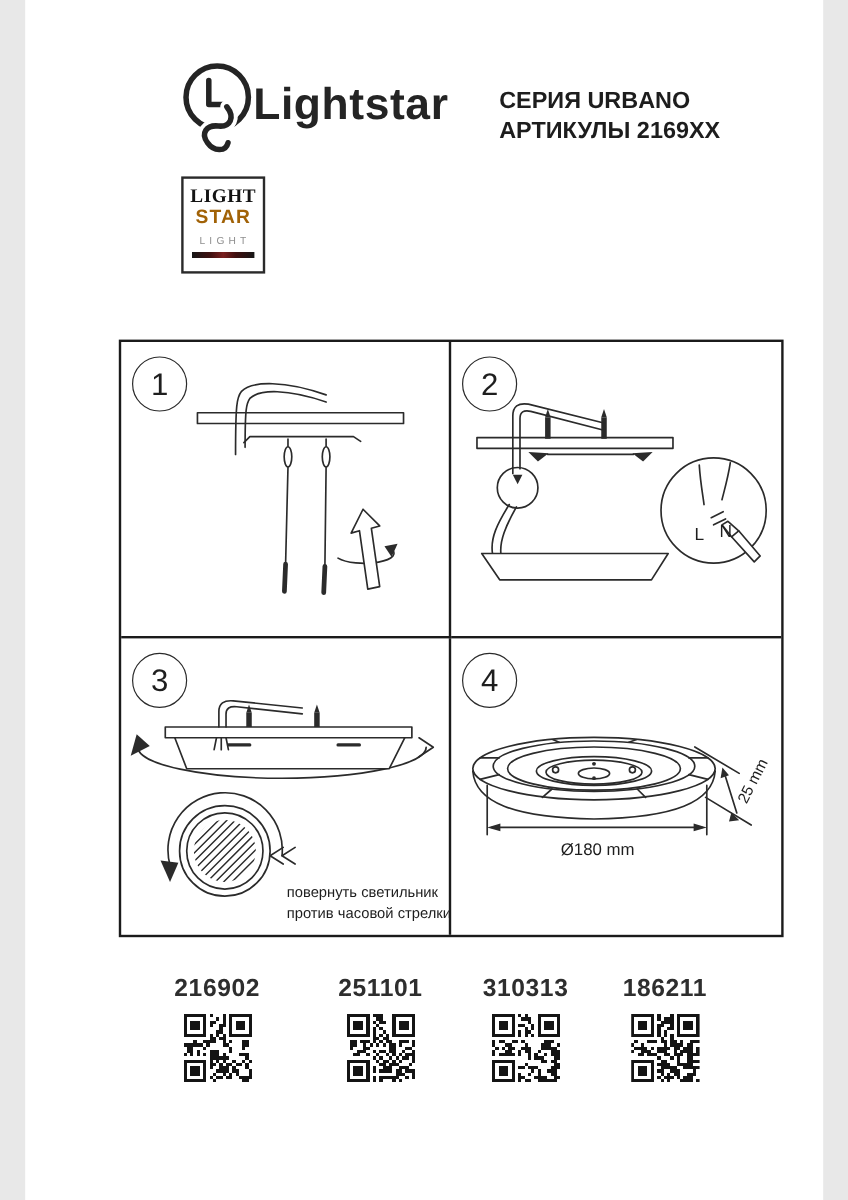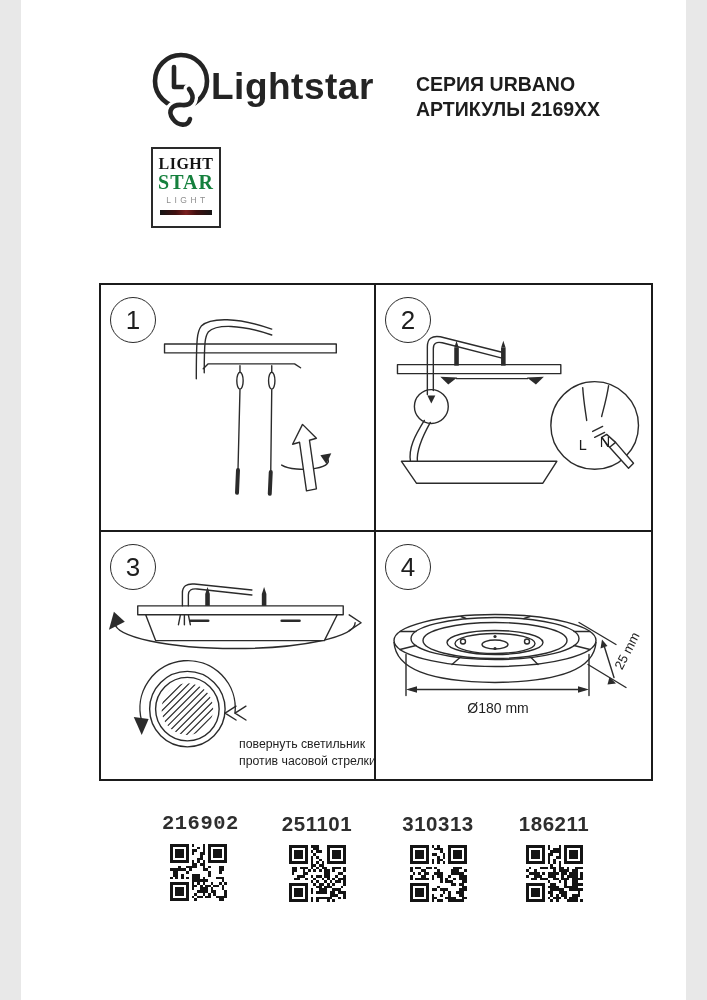--- a/index.html
+++ b/index.html
@@ -13,21 +13,21 @@
   
   .brand-text{left:190px;top:66px;font-size:37px;font-weight:700;letter-spacing:.5px;color:#242424;}
   .series-block{left:395px;top:72px;width:192px;text-align:left;font-weight:700;font-size:19.5px;line-height:25px;color:#1d1d1d;}
   .title-block{left:247px;top:156px;width:350px;font-weight:700;font-size:21.5px;line-height:28px;color:#1b1b1b;}
   .title-block .l1{word-spacing:9px;}
   .title-block .l2{word-spacing:1px;letter-spacing:.2px;}
 
   
   .group-box{left:130px;top:147px;width:70px;height:81px;border:2px solid #2a2a2a;text-align:center;box-sizing:border-box;padding-top:7px;}
   .group-box .g1{font-family:"Liberation Serif","DejaVu Serif",serif;font-weight:700;font-size:16px;letter-spacing:.5px;line-height:16px;color:#141414;}
-  .group-box .g2{font-family:Liberation Serif, serif;font-weight:700;font-size:20px;letter-spacing:1px;line-height:20px;color:#15803d;}
+  .group-box .g2{font-family:Liberation Sans, sans-serif;font-weight:700;font-size:16px;letter-spacing:1px;line-height:20px;color:#a16207;}
   .group-box .g3{font-size:8.5px;letter-spacing:3.5px;color:#8f8f8f;margin-top:3px;text-indent:3px;}
   .group-box .bar{width:52px;height:5px;margin:5px auto 0;background:linear-gradient(90deg,#161616 0%,#401010 30%,#7a1f1f 50%,#401010 70%,#161616 100%);}
 
   
   .grid{left:78px;top:283px;width:554px;height:498px;border:2px solid #1b1b1b;box-sizing:border-box;display:grid;grid-template-columns:1fr 1fr;grid-template-rows:1fr 1fr;}
   .cell{position:relative;box-sizing:border-box;}
   .cell.br{border-right:2px solid #1b1b1b;}
   .cell.bb{border-bottom:2px solid #1b1b1b;}
   .cell svg{position:absolute;left:0;top:0;width:100%;height:100%;}
   .badge{position:absolute;left:9px;top:12px;width:44px;height:44px;border:1.7px solid #2b2b2b;border-radius:50%;display:flex;align-items:center;justify-content:center;font-size:26px;color:#1e1e1e;background:#fff;z-index:2;}
@@ -208,21 +208,21 @@
           <path d="M213,157 l-11,-3.2 0,6.4 z"></path>
           <path d="M226,107 l-1.5,9 7,-2.5 z"></path>
           <path d="M240,151 l-6.5,-6.5 -2,7.5 z"></path>
         </g>
         <text x="122" y="180" font-size="14" text-anchor="middle">Ø180 mm</text>
         <text transform="translate(246,138) rotate(-63)" font-size="13">25 mm</text>
       </svg>
     </div>
   </div>
 
-  <div class="abs article-col" style="left:141px;font-family:Liberation Mono, monospace;">
+  <div class="abs article-col" style="left:124px;">
     <div class="article-num">216902</div>
     <svg class="qr" viewBox="0 0 63 63">
         <rect x="0" y="0" width="3" height="3"></rect>
         <rect x="3" y="0" width="3" height="3"></rect>
         <rect x="6" y="0" width="3" height="3"></rect>
         <rect x="9" y="0" width="3" height="3"></rect>
         <rect x="12" y="0" width="3" height="3"></rect>
         <rect x="15" y="0" width="3" height="3"></rect>
         <rect x="18" y="0" width="3" height="3"></rect>
         <rect x="24" y="0" width="3" height="3"></rect>

